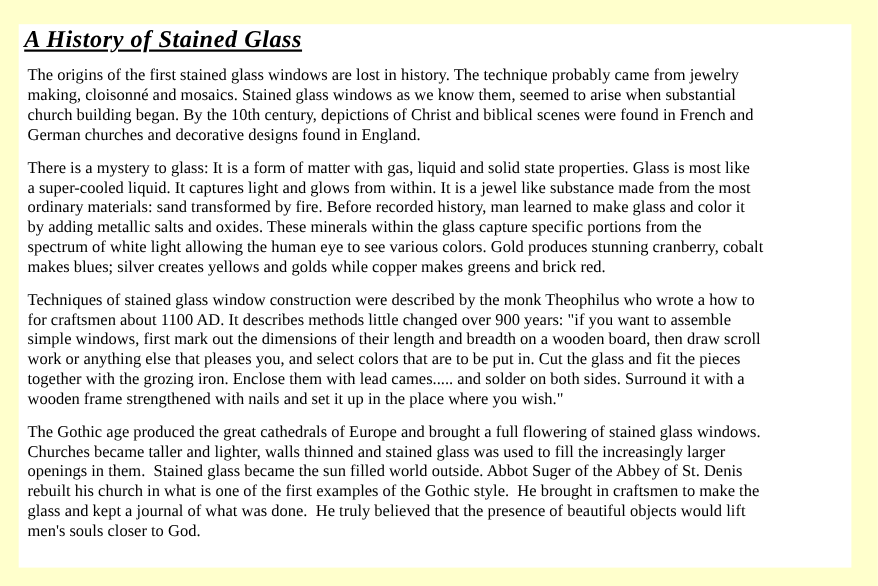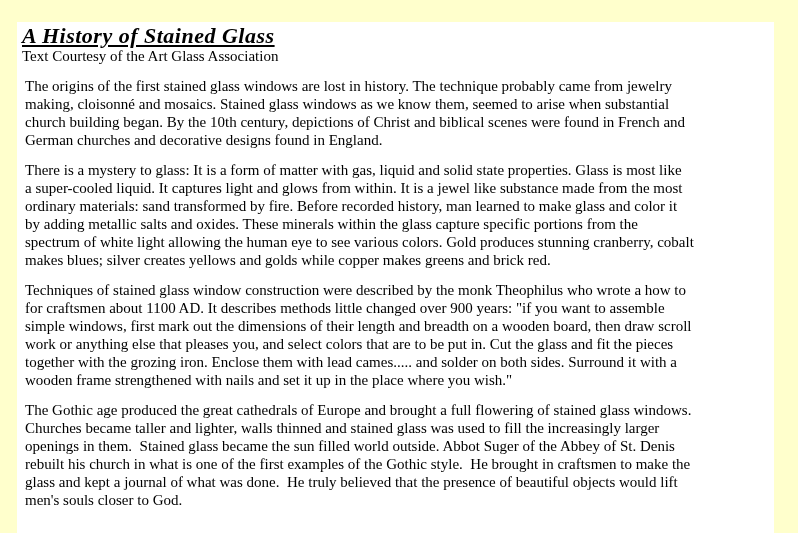--- a/index.html
+++ b/index.html
@@ -43,21 +43,20 @@
     font-size: 15px;
     line-height: 18px;
     white-space: pre-wrap;
   }
 </style>
 </head>
 <body>
 
 <div class="content">
   <h1 class="title">A History of Stained Glass</h1>
-  <div class="subtitle">Text Courtesy of the Art Glass Association</div>
   <p class="para">The origins of the first stained glass windows are lost in history. The technique probably came from jewelry
 making, cloisonné and mosaics. Stained glass windows as we know them, seemed to arise when substantial
 church building began. By the 10th century, depictions of Christ and biblical scenes were found in French and
 German churches and decorative designs found in England.</p>
   <p class="para">There is a mystery to glass: It is a form of matter with gas, liquid and solid state properties. Glass is most like
 a super-cooled liquid. It captures light and glows from within. It is a jewel like substance made from the most
 ordinary materials: sand transformed by fire. Before recorded history, man learned to make glass and color it
 by adding metallic salts and oxides. These minerals within the glass capture specific portions from the
 spectrum of white light allowing the human eye to see various colors. Gold produces stunning cranberry, cobalt
 makes blues; silver creates yellows and golds while copper makes greens and brick red.</p>

